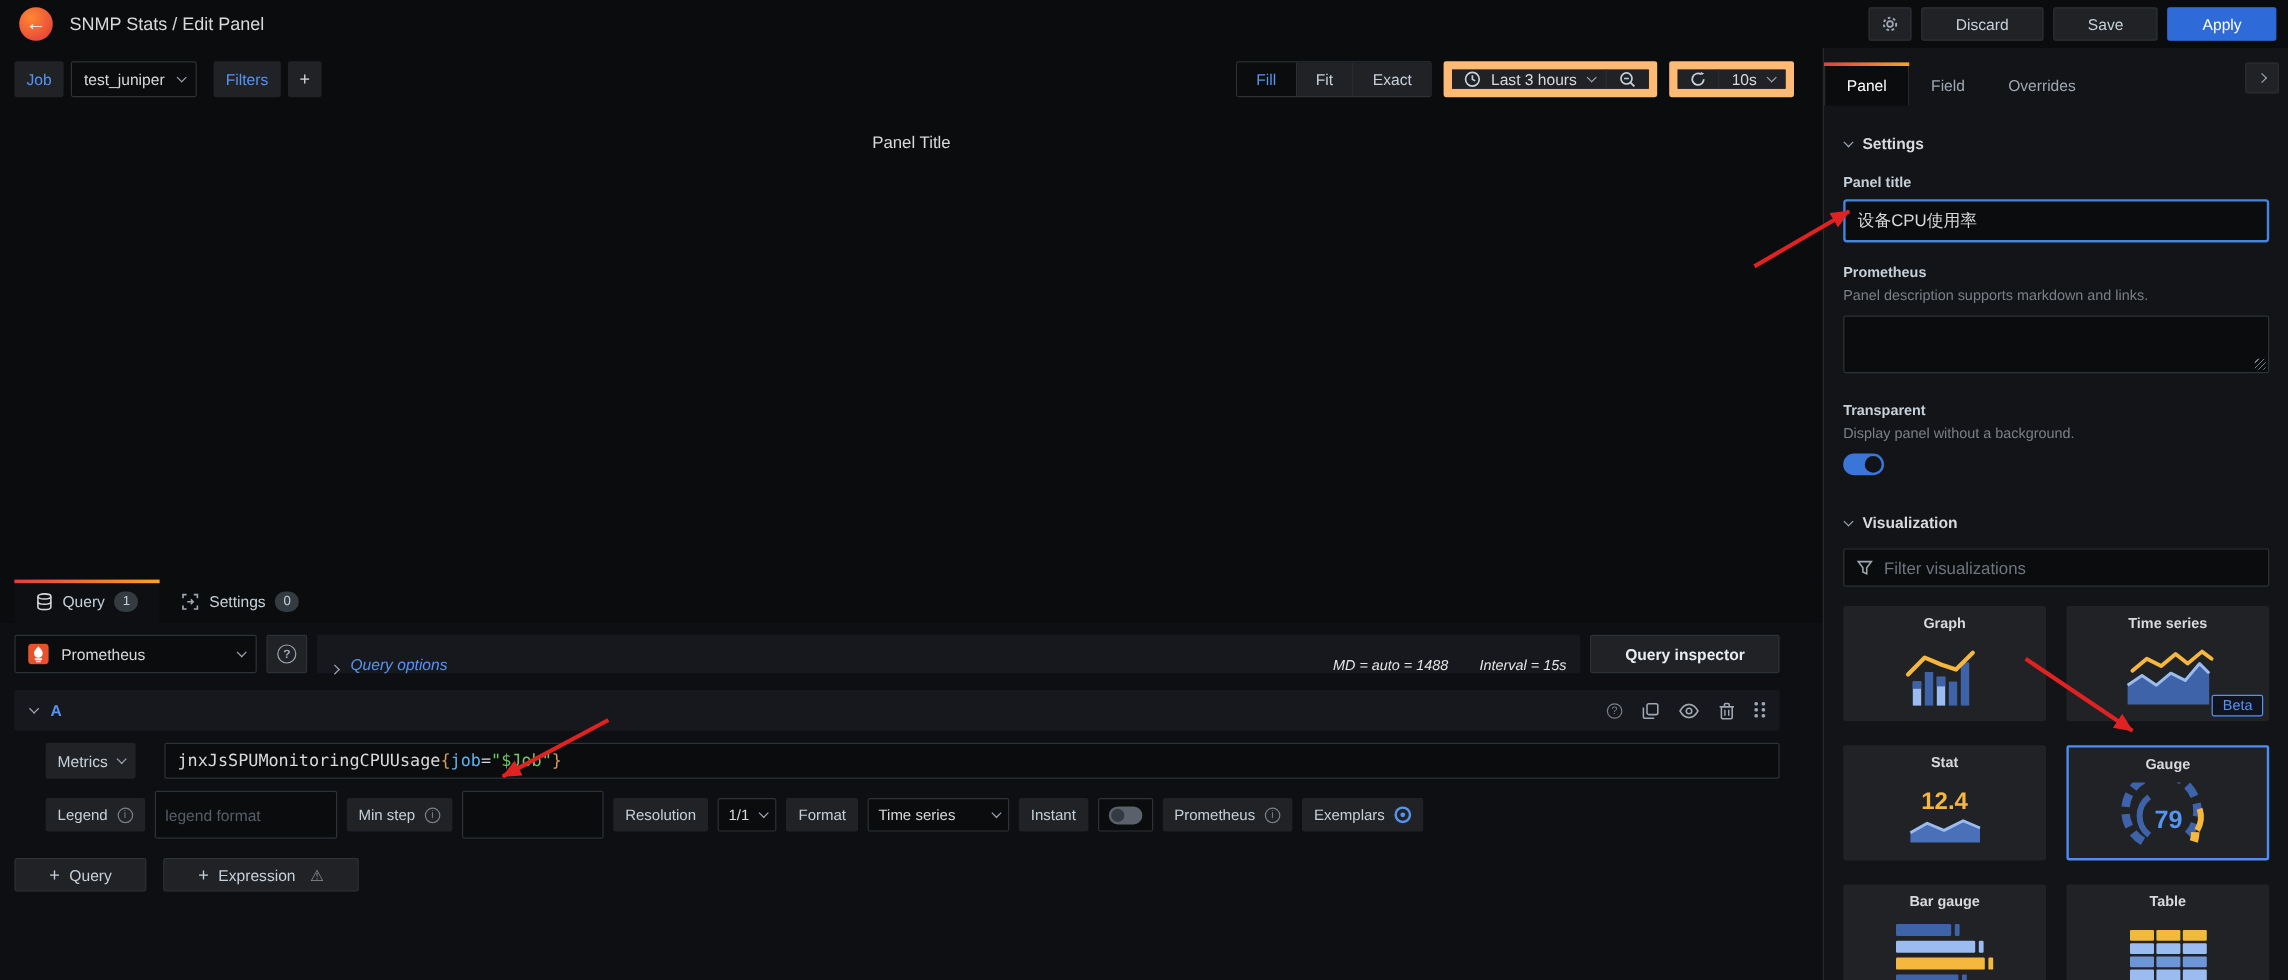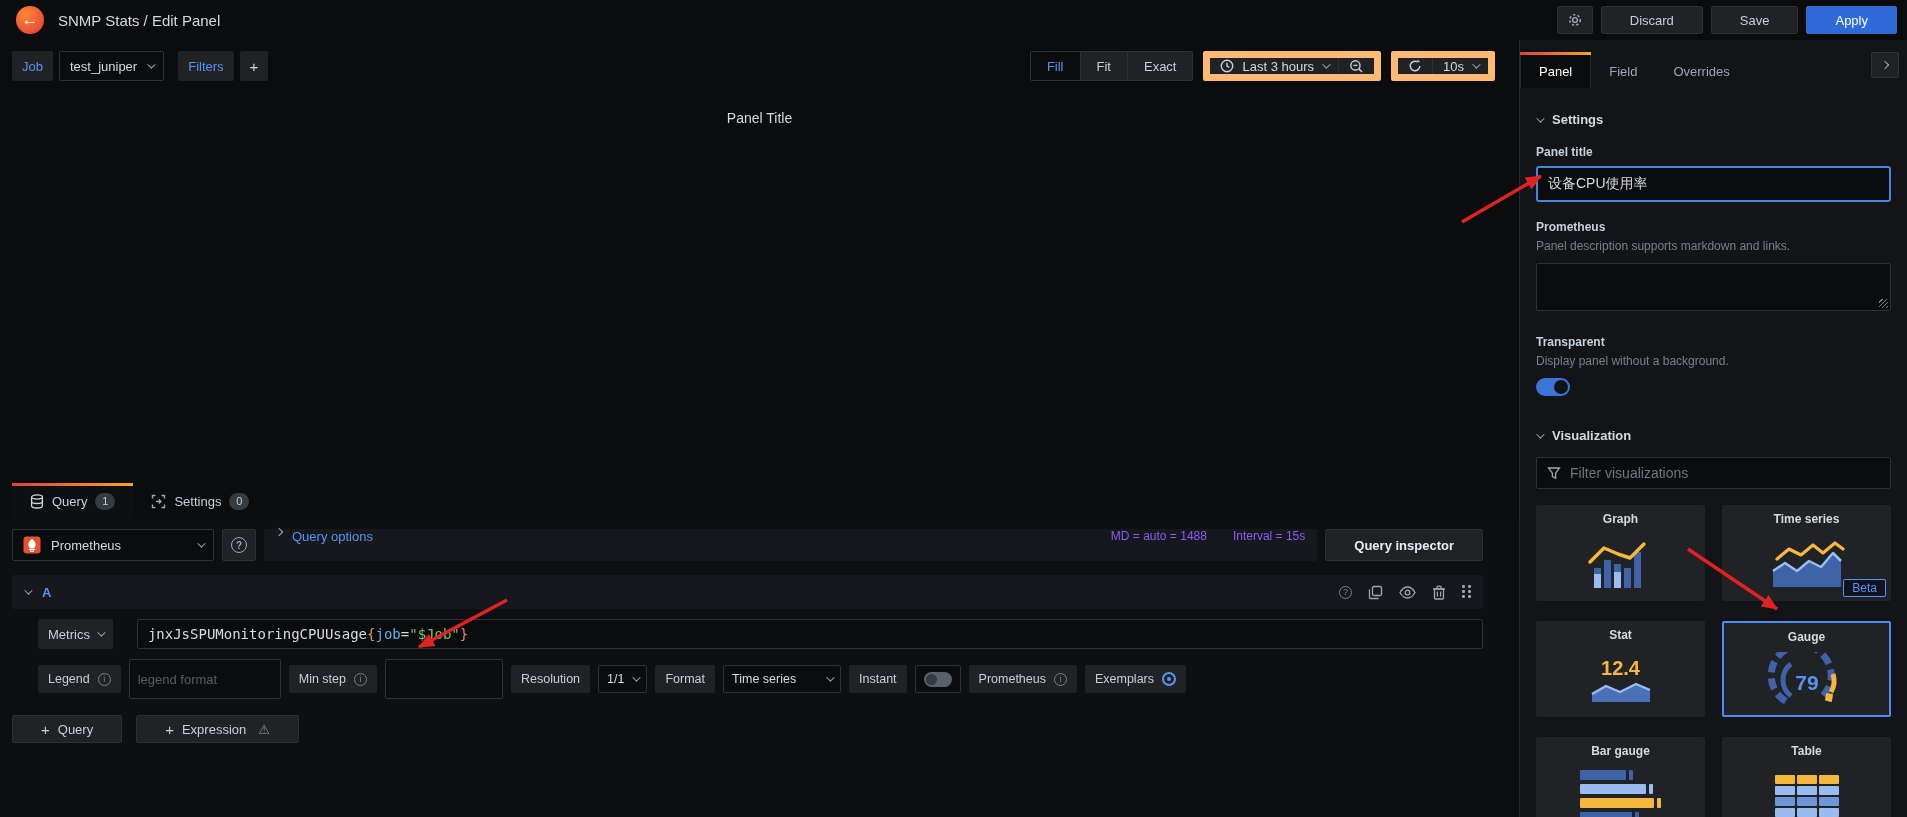--- a/index.html
+++ b/index.html
@@ -62,24 +62,24 @@
     background:linear-gradient(90deg,#e1403f,#f7a525); }
   .count-badge { background:#343b41; border-radius:9px; min-width:20px; height:17px; display:flex;
     align-items:center; justify-content:center; font-size:11px; color:#c7d0d9; padding:0 6px; }
   .ds-row { display:flex; align-items:center; margin-top:10px; gap:8px; }
   .ds-select { width:202px; height:32px; }
   .help-btn { width:34px; height:32px; background:#202226; border:1px solid #2c3235; border-radius:2px;
     display:flex; align-items:center; justify-content:center; cursor:pointer; }
   .circle-glyph { width:16px; height:16px; border:1px solid #9fa7b3; border-radius:50%; color:#9fa7b3;
     font-size:10px; display:flex; align-items:center; justify-content:center; font-weight:700; }
   .circle-glyph.small { width:13px; height:13px; font-size:9px; border-color:#7b8087; color:#7b8087; font-weight:400; }
-  .qo-bar { flex:1; height:32px; background:#16181d; border-radius:2px; display:flex; align-items:flex-start;
-    padding:0 12px; gap:10px; }
+  .qo-bar { flex:1; height:32px; background:#16181d; border-radius:2px; display:flex; align-items:flex-end;
+    padding:0 12px; gap:10px;font-style:italic; }
   .qo-label { color:#5794f2; font-weight:500; cursor:pointer; }
-  .qo-right { margin-left:auto; display:flex; gap:26px; color:#8b5cf6; font-size:12px; }
+  .qo-right { margin-left:auto; display:flex; gap:26px; color:#e5e5e5; font-size:12px; }
   .q-inspector { height:32px; }
 
   .query-card { margin-top:14px; }
   .qrow-header { height:34px; background:#16181d; border-radius:2px; display:flex; align-items:center;
     padding:0 12px; gap:12px; }
   .refid { color:#5794f2; font-weight:700; font-size:13px; }
   .qrow-icons { margin-left:auto; display:flex; align-items:center; gap:16px; color:#9fa7b3; }
   .qrow-icons svg { cursor:pointer; }
   .dots-handle { width:9px; height:14px; position:relative; cursor:grab; }
   .dots-handle::before { content:""; position:absolute; width:2.5px; height:2.5px; border-radius:50%;

